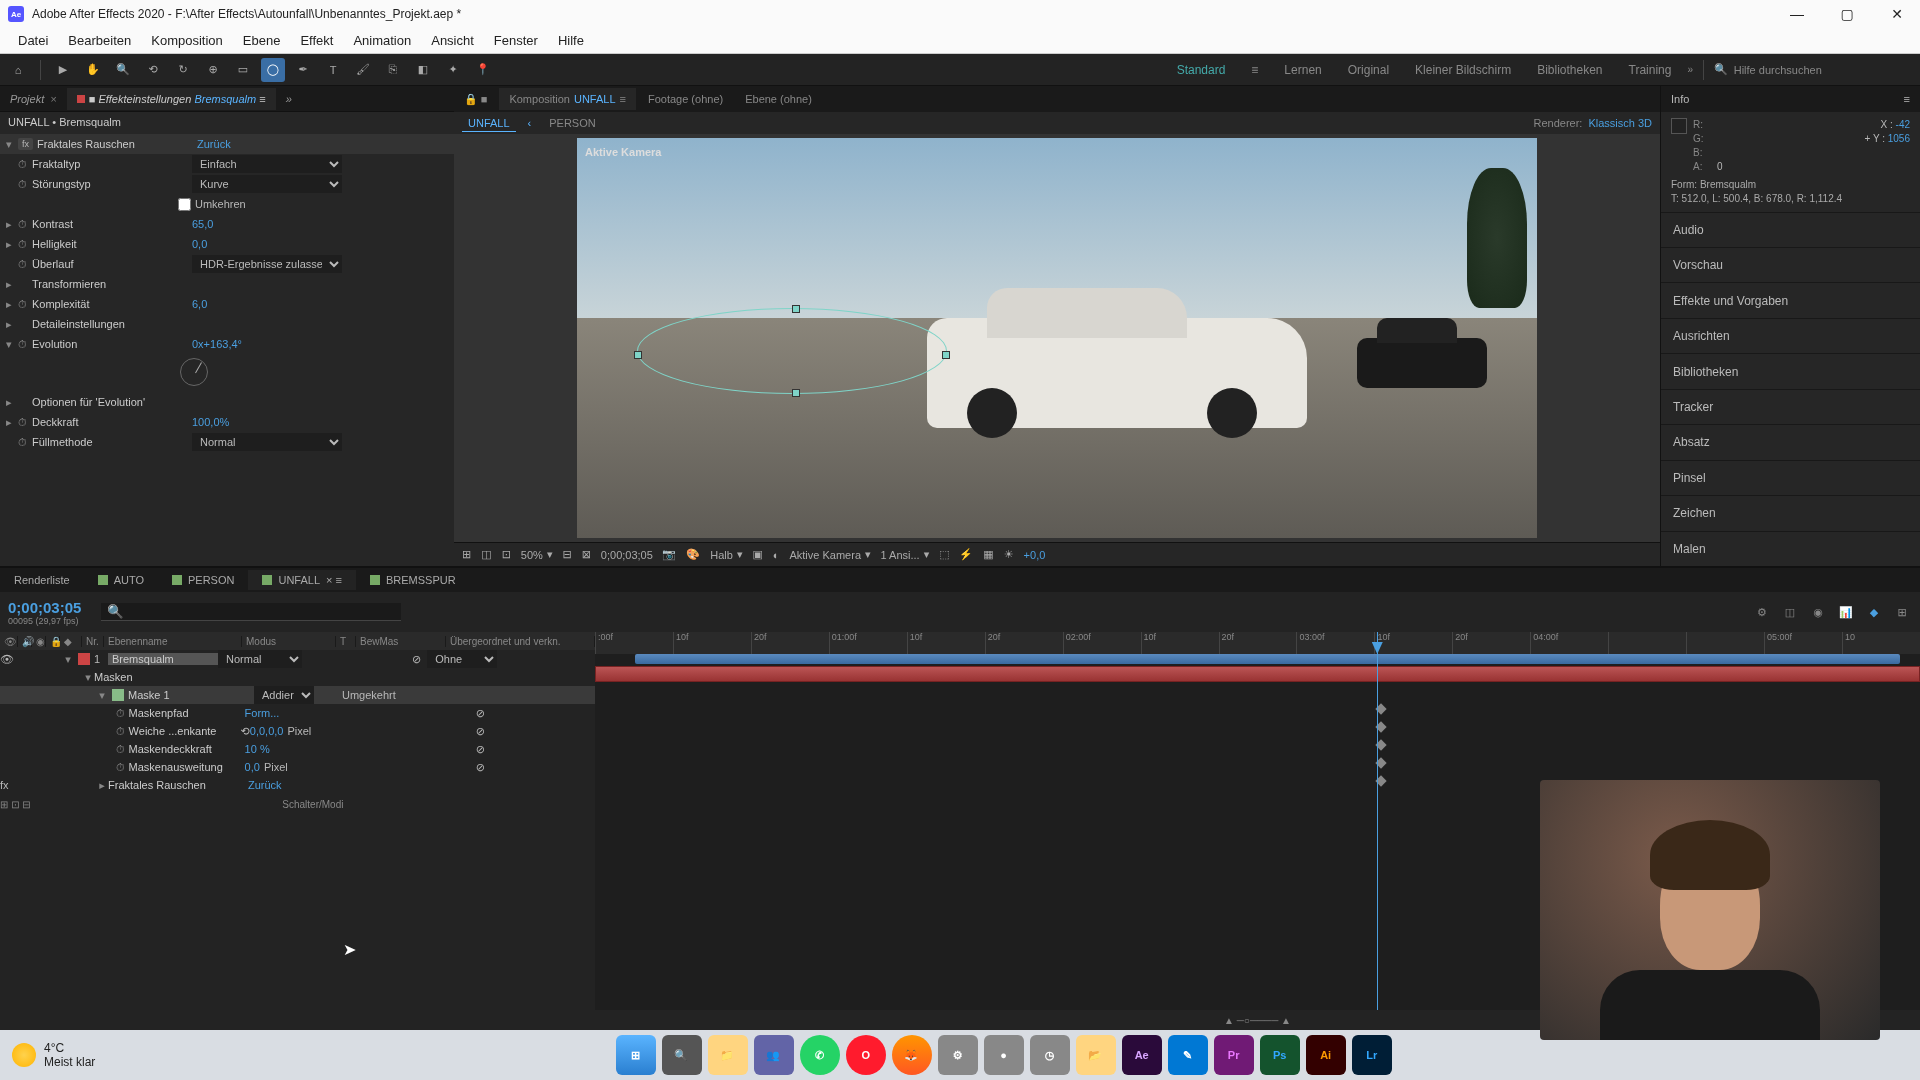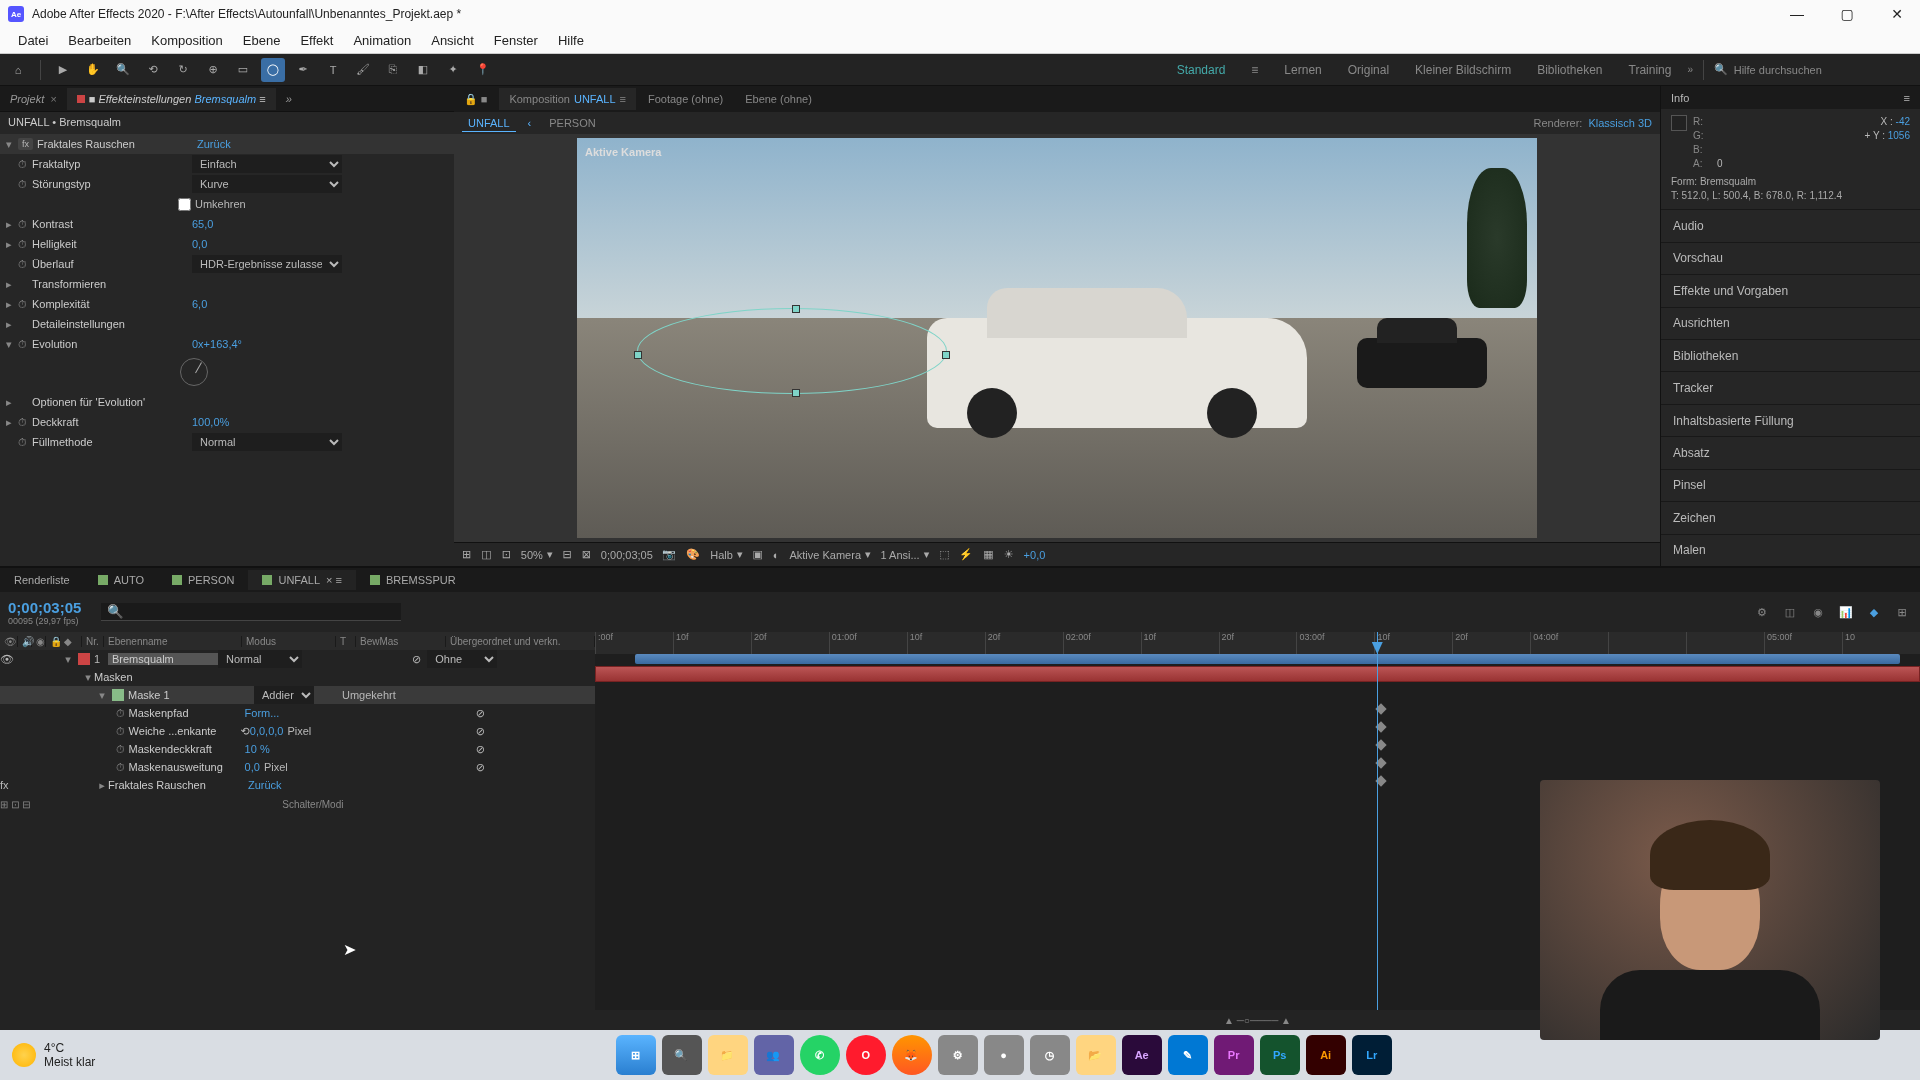--- a/index.html
+++ b/index.html
@@ -399,21 +399,20 @@
         <div>Form: Bremsqualm</div>
         <div>T: 512.0, L: 500.4, B: 678.0, R: 1,112.4</div>
       </div>
     </div>
     <div class="side-section">Audio</div>
     <div class="side-section">Vorschau</div>
     <div class="side-section">Effekte und Vorgaben</div>
     <div class="side-section">Ausrichten</div>
     <div class="side-section">Bibliotheken</div>
     <div class="side-section">Tracker</div>
-    <div class="side-section">Inhaltsbasierte Füllung</div>
     <div class="side-section">Absatz</div>
     <div class="side-section">Pinsel</div>
     <div class="side-section">Zeichen</div>
     <div class="side-section">Malen</div>
   </div>
 </div>
 
 <div class="timeline">
   <div class="tl-tabs">
     <div class="tl-tab">Renderliste</div>

